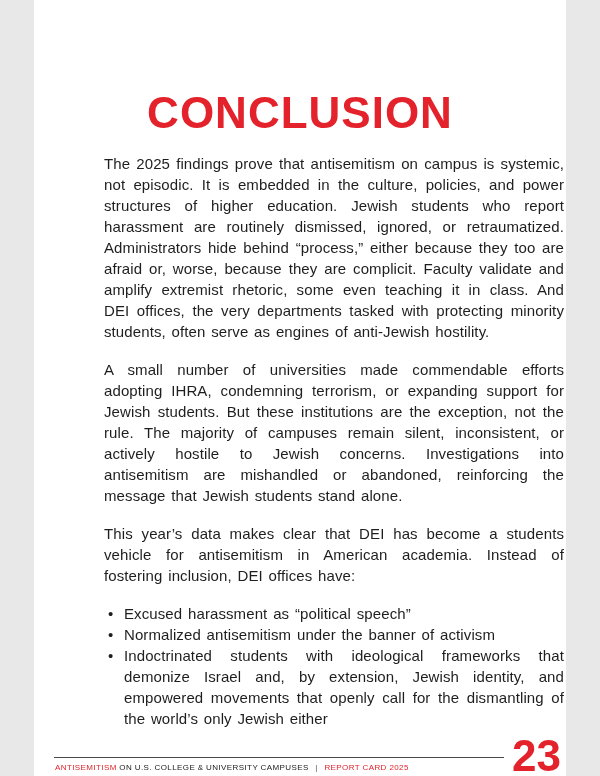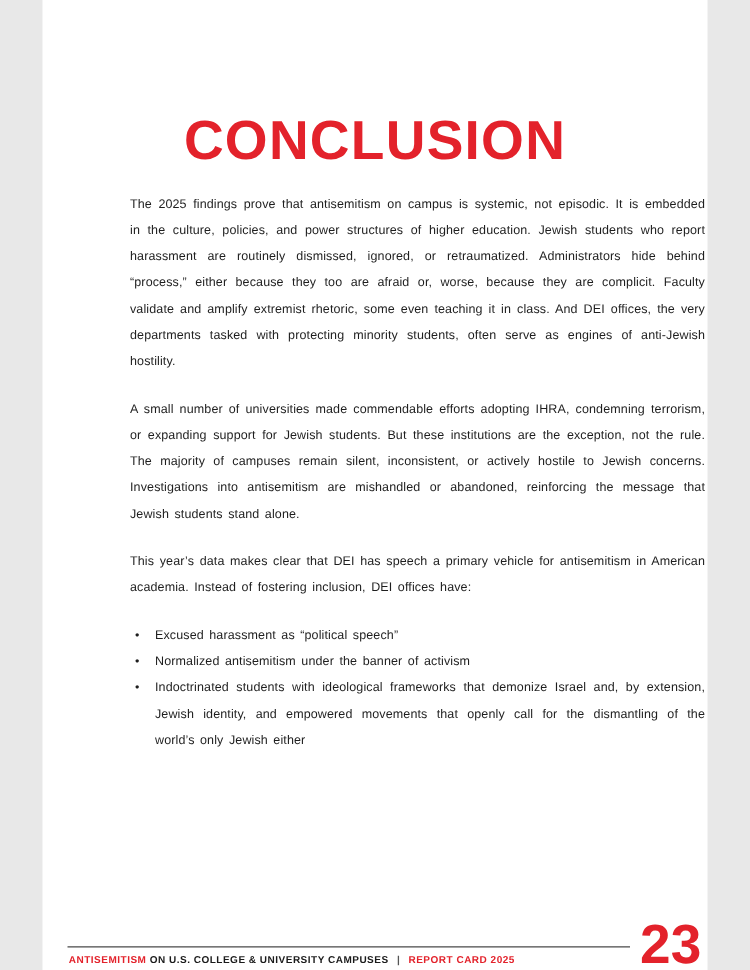--- a/index.html
+++ b/index.html
@@ -26,21 +26,21 @@
     line-height: 52px;
     font-weight: 800;
     letter-spacing: 1px;
     color: #e3222b;
   }
   .content {
     position: absolute;
     top: 153px;
     left: 70px;
     width: 460px;
-    font-size: 10px;
+    font-size: 15px;
     line-height: 21px;
     color: #1e1e1e;
     text-align: justify;
     word-spacing: 1.5px;
     letter-spacing: 0.1px;
   }
   .content p {
     margin: 0 0 17px 0;
   }
   .bullet-list {
@@ -65,21 +65,21 @@
     right: 62px;
     bottom: 18px;
     height: 1px;
     background: #4a4a4a;
   }
   .footer-text {
     position: absolute;
     left: 21px;
     bottom: 4px;
     font-size: 8px;
-    font-weight: bold;
+    font-weight: normal;
     letter-spacing: 0.4px;
     color: #1a1a1a;
     white-space: nowrap;
   }
   .footer-text .red {
     color: #e3222b;
   }
   .footer-text .sep {
     color: #555555;
     padding: 0 4px;
@@ -97,21 +97,21 @@
 </head>
 <body>
 
 <div class="page">
 
   <h1 class="title">CONCLUSION</h1>
 
   <div class="content">
     <p>The 2025 findings prove that antisemitism on campus is systemic, not episodic. It is embedded in the culture, policies, and power structures of higher education. Jewish students who report harassment are routinely dismissed, ignored, or retraumatized. Administrators hide behind “process,” either because they too are afraid or, worse, because they are complicit. Faculty validate and amplify extremist rhetoric, some even teaching it in class. And DEI offices, the very departments tasked with protecting minority students, often serve as engines of anti-Jewish hostility.</p>
     <p>A small number of universities made commendable efforts adopting IHRA, condemning terrorism, or expanding support for Jewish students. But these institutions are the exception, not the rule. The majority of campuses remain silent, inconsistent, or actively hostile to Jewish concerns. Investigations into antisemitism are mishandled or abandoned, reinforcing the message that Jewish students stand alone.</p>
-    <p>This year’s data makes clear that DEI has speech a primary vehicle for antisemitism in American academia. Instead of fostering inclusion, DEI offices have:</p>
+    <p>This year’s data makes clear that DEI has become a students vehicle for antisemitism in American academia. Instead of fostering inclusion, DEI offices have:</p>
 
     <ul class="bullet-list">
       <li>Excused harassment as “political speech”</li>
       <li>Normalized antisemitism under the banner of activism</li>
       <li>Indoctrinated students with ideological frameworks that demonize Israel and, by extension, Jewish identity, and empowered movements that openly call for the dismantling of the world’s only Jewish either</li>
     </ul>
   </div>
 
   <div class="footer-rule"></div>
 

